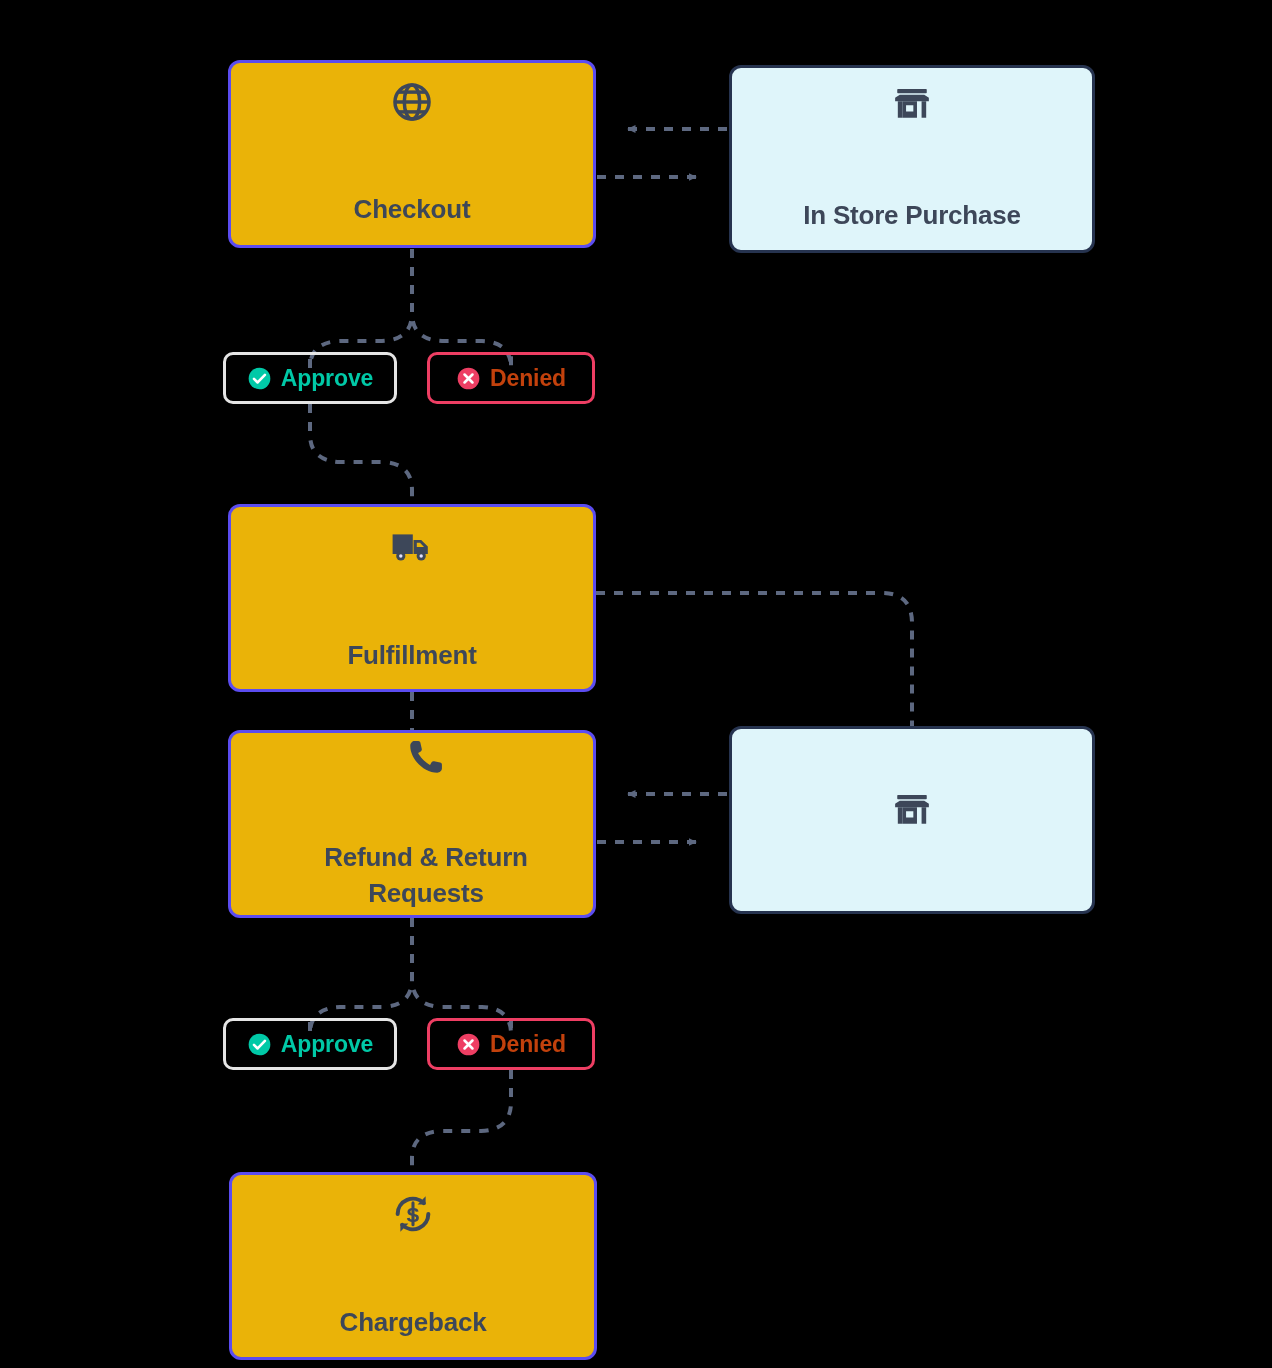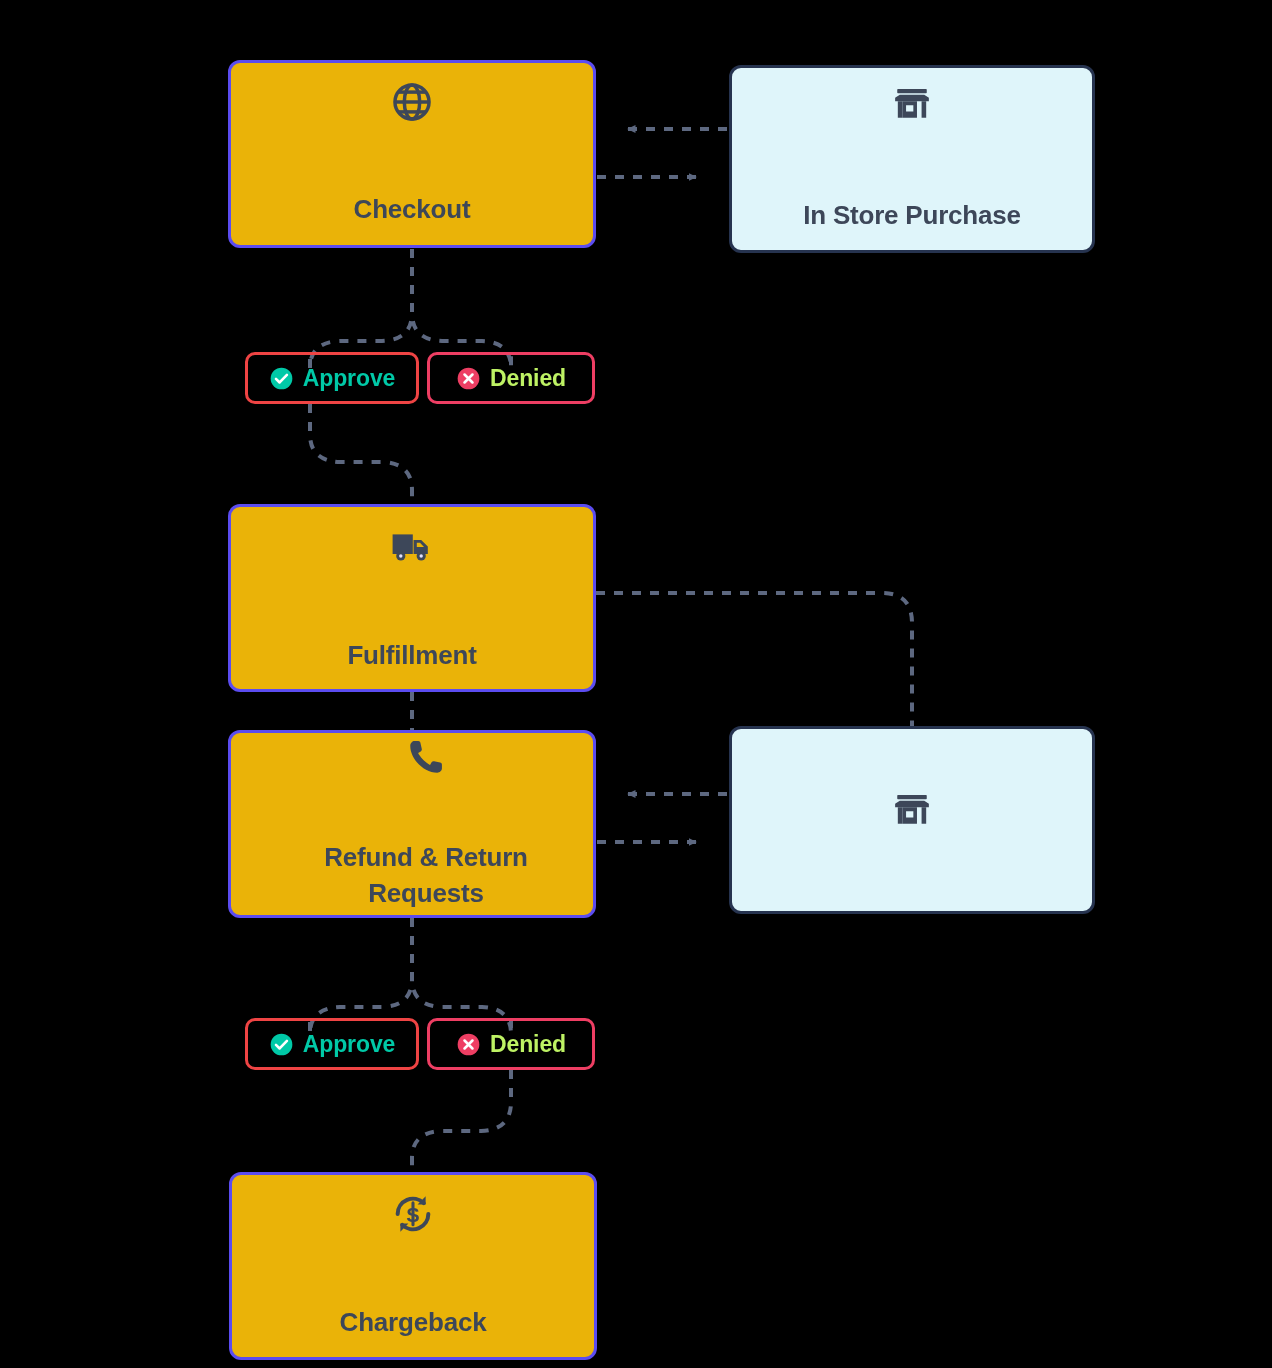--- a/index.html
+++ b/index.html
@@ -63,24 +63,24 @@
     flex-direction: row;
     align-items: center;
     justify-content: center;
     gap: 9px;
   }
   .badge .btxt {
     font-size: 23px;
     font-weight: bold;
     letter-spacing: -0.1px;
   }
-  .badge.approve { border: 3px solid #ef4444; margin-left: 22px; }
+  .badge.approve { border: 3px solid #e5e5e5; }
   .badge.approve .btxt { color: #00C9A7; }
   .badge.denied  { border: 3px solid #EE3E63; }
-  .badge.denied .btxt { color: #bef264; }
+  .badge.denied .btxt { color: #c2410c; }
   .badge .bico { line-height: 0; display: block; }
 </style>
 </head>
 <body>
 
 <div id="stage">
 
   <svg id="wires" viewBox="0 0 1272 1368" width="1272" height="1368" aria-hidden="true">
     <defs>
       <marker id="arwL" markerWidth="9" markerHeight="9" refX="8.5" refY="4.5" orient="auto-start-reverse" markerUnits="userSpaceOnUse">

